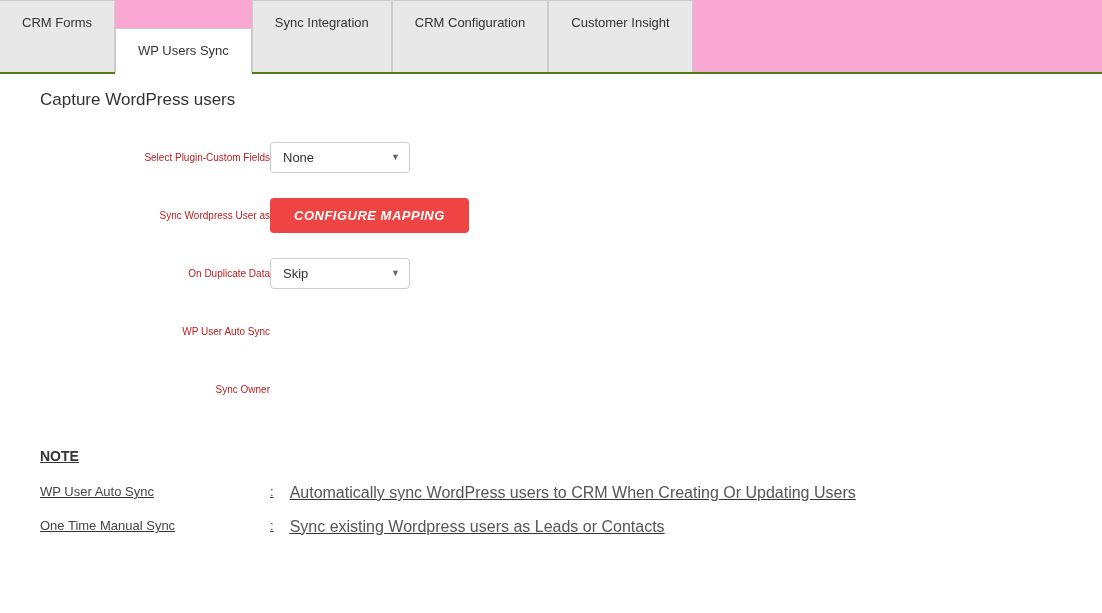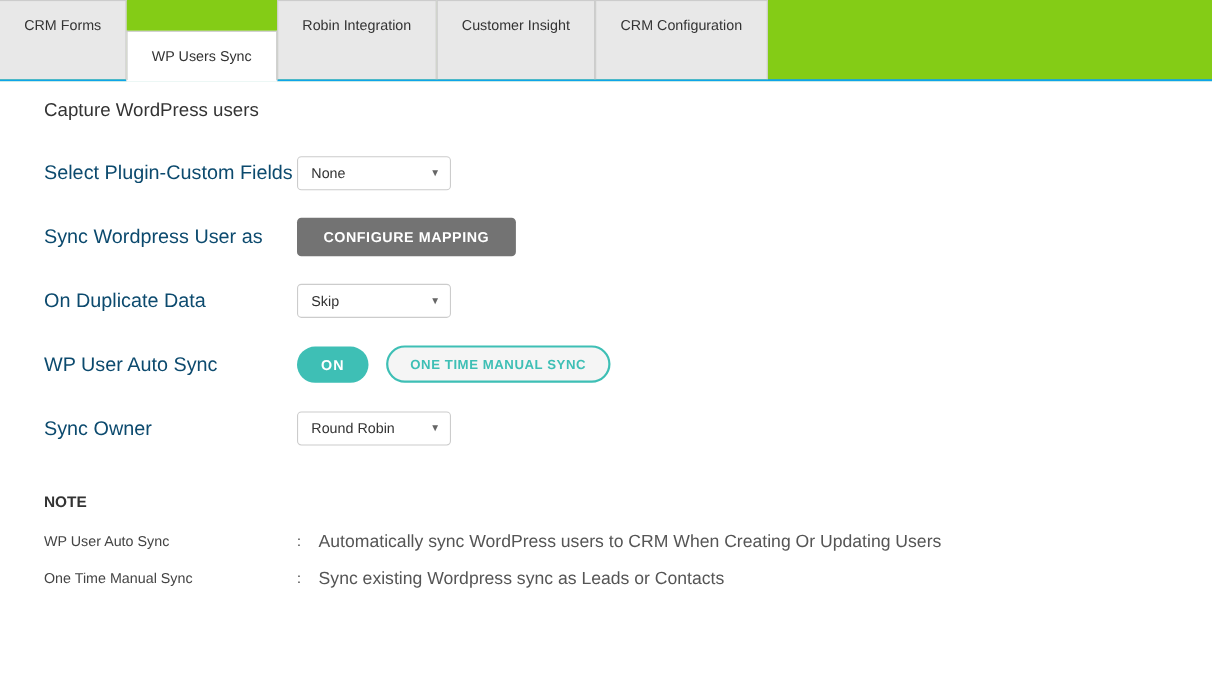--- a/index.html
+++ b/index.html
@@ -8,22 +8,22 @@
       font-size: 13px;
       background: #f5f5f5;
       color: #333;
       width: 1102px;
       min-height: 613px;
     }
 
     
     .tab-bar {
       display: flex;
-      background: #84cc16;
-      border-bottom: 2px solid #0ea5e9;
+      background: #f9a8d4;
+      border-bottom: 2px solid #4d7c0f;
     }
     .tab {
       padding: 14px 22px;
       cursor: pointer;
       border: 1px solid #ccc;
       border-bottom: none;
       background: #e8e8e8;
       font-size: 13px;
       color: #333;
       white-space: nowrap;
@@ -55,23 +55,24 @@
     
     .form-row {
       display: flex;
       align-items: center;
       margin-bottom: 20px;
       min-height: 38px;
     }
 
     .form-label {
       width: 230px;
-      font-size: 18px;
-      color: #0c4a6e;
+      font-size: 10px;
+      color: #b91c1c;
       flex-shrink: 0;
+      text-align: right;
     }
 
     .form-control {
       display: flex;
       align-items: center;
       gap: 16px;
     }
 
     
     .select-wrapper {
@@ -97,30 +98,31 @@
       color: #666;
       position: absolute;
       right: 10px;
       top: 50%;
       transform: translateY(-50%);
       pointer-events: none;
     }
 
     
     .btn-configure {
-      background: #737373;
+      background: #ef4444;
       color: #fff;
       border: none;
       padding: 10px 24px;
       border-radius: 4px;
       font-size: 13px;
       font-weight: bold;
       letter-spacing: 0.5px;
       cursor: pointer;
       text-transform: uppercase;
+      font-style: italic;
     }
 
     
     .toggle-btn {
       background: #3ebfb5;
       color: #fff;
       border: none;
       padding: 9px 20px;
       border-radius: 20px;
       font-size: 13px;
@@ -141,20 +143,21 @@
       font-weight: bold;
       letter-spacing: 0.5px;
       cursor: pointer;
       text-transform: uppercase;
     }
 
     
     .note-section {
       margin-top: 30px;
       padding-top: 10px;
+      text-decoration: underline;
     }
     .note-title {
       font-size: 14px;
       font-weight: bold;
       color: #333;
       margin-bottom: 20px;
     }
     .note-row {
       display: flex;
       align-items: flex-start;
@@ -174,23 +177,23 @@
       font-size: 16px;
       color: #555;
     }
   </style>
 </head>
 <body>
 
 <div class="tab-bar">
   <div class="tab">CRM Forms</div>
   <div class="tab active">WP Users Sync</div>
-  <div class="tab">Robin Integration</div>
+  <div class="tab">Sync Integration</div>
+  <div class="tab">CRM Configuration</div>
   <div class="tab">Customer Insight</div>
-  <div class="tab">CRM Configuration</div>
 </div>
 
 <div class="content">
 
   <div class="section-title">Capture WordPress users</div>
 
   <div class="form-row">
     <div class="form-label">Select Plugin-Custom Fields</div>
     <div class="form-control">
       <div class="select-wrapper">
@@ -216,48 +219,35 @@
           <option>Skip</option>
           <option>Update</option>
           <option>Create</option>
         </select>
       </div>
     </div>
   </div>
 
   <div class="form-row">
     <div class="form-label">WP User Auto Sync</div>
-    <div class="form-control">
-      <button class="toggle-btn">ON</button>
-      <button class="btn-manual-sync">ONE TIME MANUAL SYNC</button>
-    </div>
   </div>
 
   <div class="form-row">
     <div class="form-label">Sync Owner</div>
-    <div class="form-control">
-      <div class="select-wrapper">
-        <select>
-          <option>Round Robin</option>
-          <option>Auto Assign</option>
-          <option>Manual</option>
-        </select>
-      </div>
-    </div>
   </div>
 
   <div class="note-section">
     <div class="note-title">NOTE</div>
 
     <div class="note-row">
       <div class="note-label">WP User Auto Sync</div>
       <span class="note-colon">:</span>
       <div class="note-text">Automatically sync WordPress users to CRM When Creating Or Updating Users</div>
     </div>
 
     <div class="note-row">
       <div class="note-label">One Time Manual Sync</div>
       <span class="note-colon">:</span>
-      <div class="note-text">Sync existing Wordpress sync as Leads or Contacts</div>
+      <div class="note-text">Sync existing Wordpress users as Leads or Contacts</div>
     </div>
   </div>
 
 </div>
 
 </body></html>

